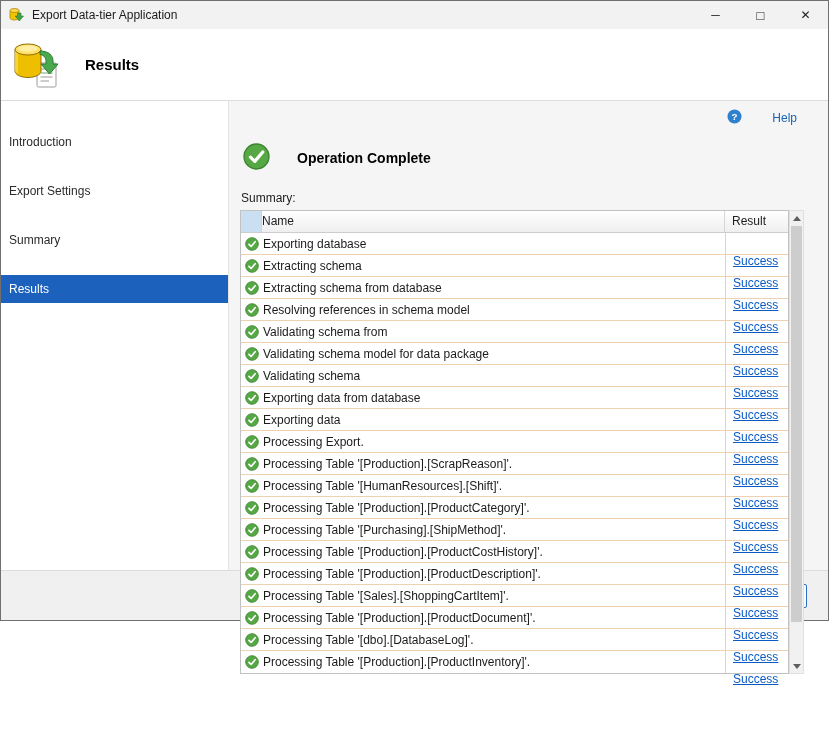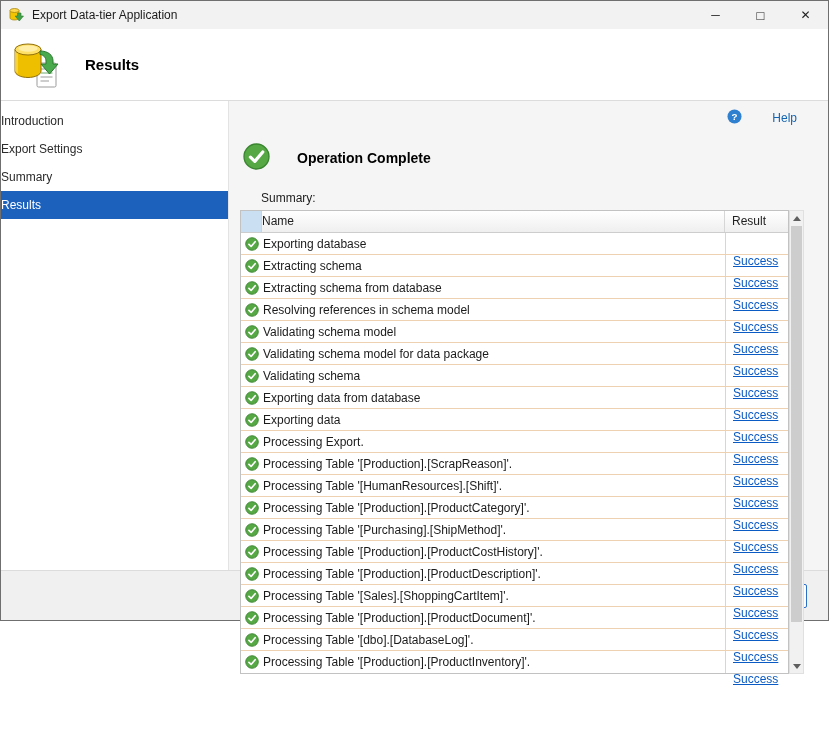--- a/index.html
+++ b/index.html
@@ -16,32 +16,32 @@
   .win-btn.max { font-size:13px; }
 
   
   .header { flex:0 0 72px; background:#ffffff; border-bottom:1px solid #dcdcdc; display:flex; align-items:center; padding-left:10px; }
   .header-icon { width:50px; height:50px; flex:0 0 50px; }
   .page-title { font-size:15px; font-weight:bold; margin-left:24px; color:#000; }
 
   
   .bodyrow { flex:1; display:flex; min-height:0; }
   .sidebar { flex:0 0 228px; background:#fff; border-right:1px solid #e3e3e3; padding-top:6px; }
-  .step { height:28px; line-height:28px; color:#2b2b2b; cursor:default; }
+  .step { height:28px; line-height:28px; padding-left:8px; color:#2b2b2b; cursor:default;margin-top:21px; }
   .step.active { background:#1c62bd; color:#fff; }
 
   .content { flex:1; position:relative; background:#f5f5f5; }
 
   .help { position:absolute; top:8px; right:31px; display:flex; align-items:center; gap:5px; cursor:default; }
   .help-label { color:#1464b4;margin-left:25px; }
 
   .op-complete { position:absolute; left:14px; top:42px; display:flex; align-items:center; gap:27px; }
   .op-label { font-size:14px; font-weight:bold; color:#000; }
 
-  .summary-label { position:absolute; left:12px; top:90px;margin-left:20px; }
+  .summary-label { position:absolute; left:12px; top:90px; }
 
   
   .grid { position:absolute; left:11px; top:109px; width:549px; background:#fff; border:1px solid #c2c2c2; }
   .grid-header { display:flex; height:22px; background:linear-gradient(#ffffff,#efefef); border-bottom:1px solid #cdcdcd; }
   .gh-icon { width:21px; background:#cbdff2; border-right:1px solid #c3d5e8; }
   .gh-name { flex:1; line-height:21px; border-right:1px solid #d6d6d6; color:#222; }
   .gh-result { width:63px; line-height:21px; padding-left:7px; color:#222; }
   .grid-row { display:flex; height:22px; align-items:center; border-bottom:1px solid #edd1b0; background:#fff; }
   .grid-row:last-child { border-bottom:none; }
   .cell-icon { width:21px; display:flex; align-items:center; justify-content:center; }
@@ -188,21 +188,21 @@
       <a class="success-link">Success</a>
     </span>
   </div>
             <div class="grid-row">
     <span class="cell-icon">
       <svg width="14" height="14" viewBox="0 0 16 16" aria-hidden="true">
         <circle cx="8" cy="8" r="7.2" fill="#56a845" stroke="#3a8530" stroke-width="1"></circle>
         <path d="M4.5 8.4 L7 10.8 L11.6 5.4" fill="none" stroke="#fff" stroke-width="1.9" stroke-linecap="round" stroke-linejoin="round"></path>
       </svg>
     </span>
-    <span class="cell-name">Validating schema model</span>
+    <span class="cell-name">Validating schema from</span>
     <span class="cell-result">
       <a class="success-link">Success</a>
     </span>
   </div>
             <div class="grid-row">
     <span class="cell-icon">
       <svg width="14" height="14" viewBox="0 0 16 16" aria-hidden="true">
         <circle cx="8" cy="8" r="7.2" fill="#56a845" stroke="#3a8530" stroke-width="1"></circle>
         <path d="M4.5 8.4 L7 10.8 L11.6 5.4" fill="none" stroke="#fff" stroke-width="1.9" stroke-linecap="round" stroke-linejoin="round"></path>
       </svg>

